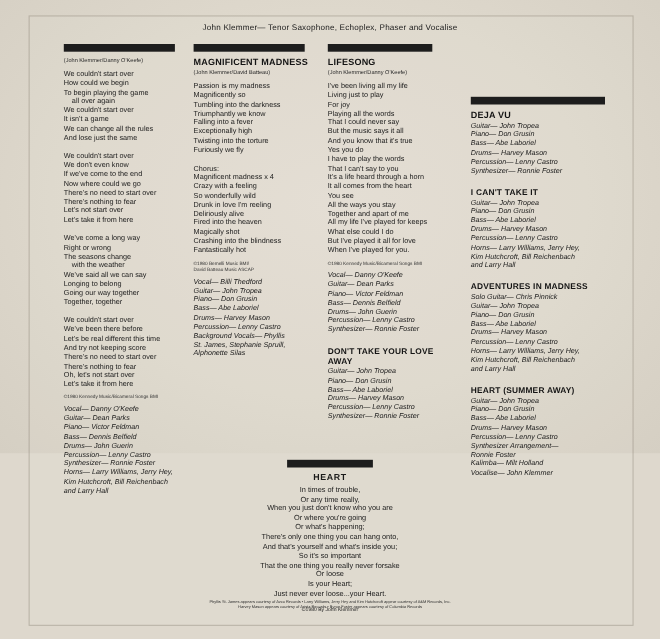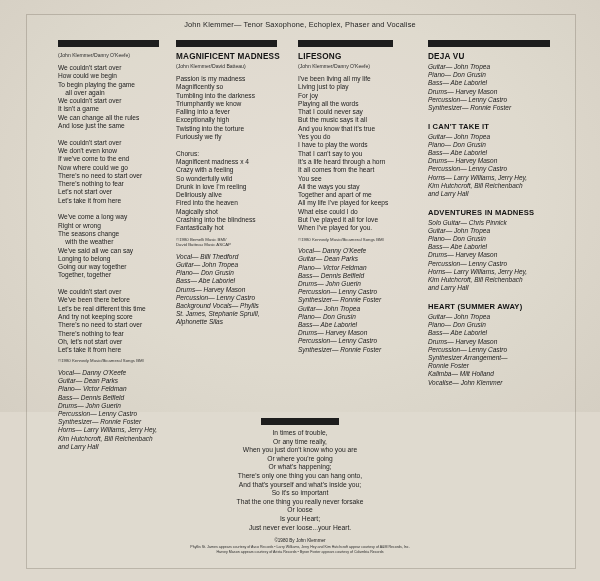--- a/index.html
+++ b/index.html
@@ -25,21 +25,21 @@
   }
   .cols{
     position:absolute;left:44px;top:40px;width:512px;
   }
   .col{
     position:absolute;top:0;
   }
   .col1{left:14px;width:104px;}
   .col2{left:132px;width:104px;}
   .col3{left:254px;width:98px;}
-  .col4{left:384px;width:128px;}
+  .col4{left:384px;width:128px;margin-top:48px;}
   .barhead{
     height:7px;background:#1d1d1d;margin-bottom:5px;
   }
   .c1 .barhead{width:101px;}
   .c2 .barhead{width:101px;}
   .c3 .barhead{width:95px;}
   .c4 .barhead{width:122px;}
   .songtitle{
     font-size:8.2px;font-weight:bold;letter-spacing:.2px;color:#141414;
     margin:0 0 1px 0;line-height:10px;
@@ -205,20 +205,22 @@
 But I've played it all for love
 When I've played for you.</p>
       <p class="smallnote">©1980 Kennedy Music/Bicameral Songs BMI</p>
       <p class="personnel">Vocal— Danny O'Keefe
 Guitar— Dean Parks
 Piano— Victor Feldman
 Bass— Dennis Belfield
 Drums— John Guerin
 Percussion— Lenny Castro
 Synthesizer— Ronnie Foster</p>
+      <p class="subhead">DON'T TAKE YOUR
+LOVE AWAY</p>
       <p class="personnel">Guitar— John Tropea
 Piano— Don Grusin
 Bass— Abe Laboriel
 Drums— Harvey Mason
 Percussion— Lenny Castro
 Synthesizer— Ronnie Foster</p>
     </div>
 
     <div class="col col4 c4">
       <div class="barhead"></div>
@@ -259,20 +261,21 @@
 Percussion— Lenny Castro
 Synthesizer Arrangement—
 Ronnie Foster
 Kalimba— Milt Holland
 Vocalise— John Klemmer</p>
     </div>
   </div>
 
   <div class="heartblock">
     <div class="heartbar"></div>
+    <div class="hearttitle">HEART</div>
     <div class="heartlyr">In times of trouble,
 Or any time really,
 When you just don't know who you are
 Or where you're going
 Or what's happening;
 There's only one thing you can hang onto,
 And that's yourself and what's inside you;
 So it's so important
 That the one thing you really never forsake
 Or loose

